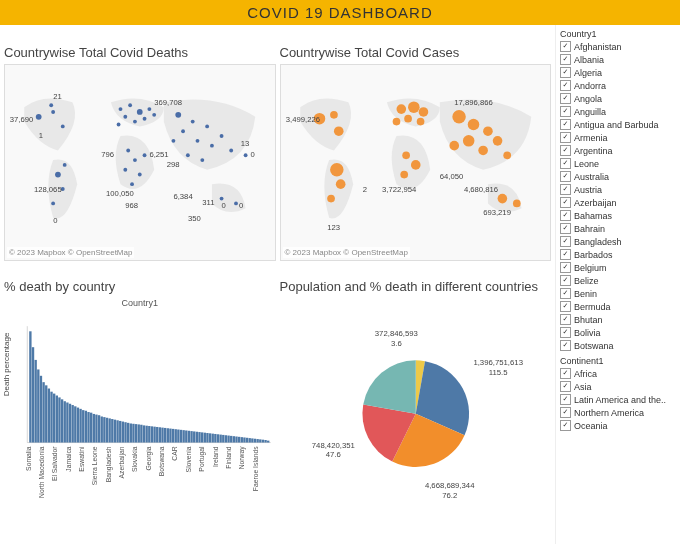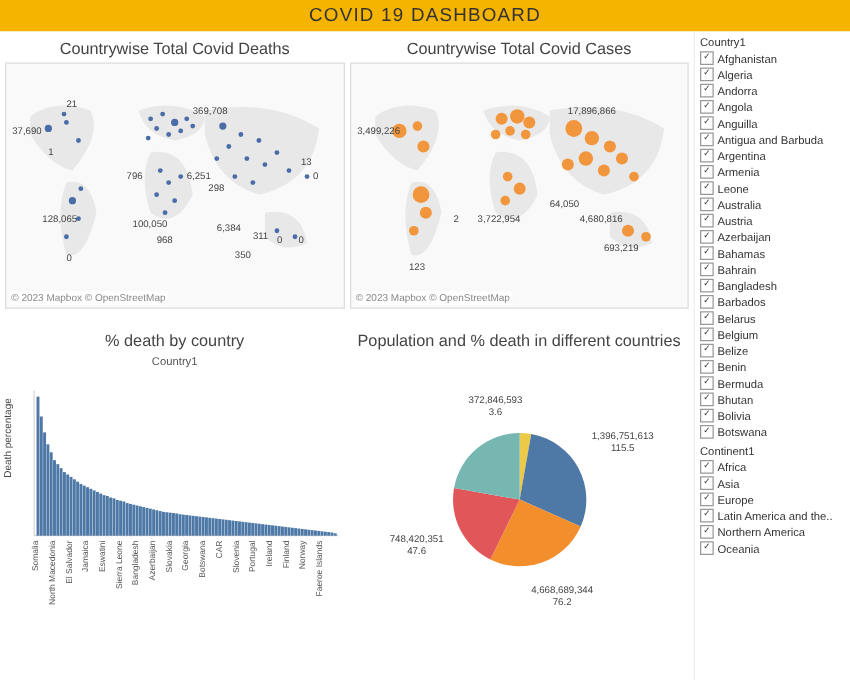--- a/index.html
+++ b/index.html
@@ -28,24 +28,23 @@
   .charts {
     flex: 1;
     display: grid;
     grid-template-columns: 1fr 1fr;
     grid-template-rows: 230px 1fr;
     gap: 4px;
     padding: 4px;
   }
   .panel { position: relative; }
   .panel-title {
-    text-align: center;
     font-size: 13px;
     font-weight: 400;
-    margin: 2px 0 4px 0;
+    margin: 16px 0 4px 0;
     color: #444;
   }
   .map-box {
     border: 1px solid #ddd;
     height: 195px;
     position: relative;
     overflow: hidden;
     background: #f9f9f9;
   }
   .map-box svg { display:block; }
@@ -388,48 +387,52 @@
 
   <div class="filters">
     <div class="filter-title">Country1</div>
     <div id="country-list">
         <div class="filter-item">
           <span class="cb">✓</span>
           <span>Afghanistan</span>
         </div>
         <div class="filter-item">
           <span class="cb">✓</span>
+          <span>Albania</span>
+        </div>
+        <div class="filter-item">
+          <span class="cb">✓</span>
           <span>Algeria</span>
         </div>
         <div class="filter-item">
           <span class="cb">✓</span>
           <span>Andorra</span>
         </div>
         <div class="filter-item">
           <span class="cb">✓</span>
           <span>Angola</span>
         </div>
         <div class="filter-item">
           <span class="cb">✓</span>
           <span>Anguilla</span>
         </div>
         <div class="filter-item">
           <span class="cb">✓</span>
           <span>Antigua and Barbuda</span>
         </div>
         <div class="filter-item">
           <span class="cb">✓</span>
+          <span>Armenia</span>
+        </div>
+        <div class="filter-item">
+          <span class="cb">✓</span>
           <span>Argentina</span>
         </div>
         <div class="filter-item">
           <span class="cb">✓</span>
-          <span>Armenia</span>
-        </div>
-        <div class="filter-item">
-          <span class="cb">✓</span>
           <span>Leone</span>
         </div>
         <div class="filter-item">
           <span class="cb">✓</span>
           <span>Australia</span>
         </div>
         <div class="filter-item">
           <span class="cb">✓</span>
           <span>Austria</span>
         </div>
@@ -445,24 +448,20 @@
           <span class="cb">✓</span>
           <span>Bahrain</span>
         </div>
         <div class="filter-item">
           <span class="cb">✓</span>
           <span>Bangladesh</span>
         </div>
         <div class="filter-item">
           <span class="cb">✓</span>
           <span>Barbados</span>
-        </div>
-        <div class="filter-item">
-          <span class="cb">✓</span>
-          <span>Belarus</span>
         </div>
         <div class="filter-item">
           <span class="cb">✓</span>
           <span>Belgium</span>
         </div>
         <div class="filter-item">
           <span class="cb">✓</span>
           <span>Belize</span>
         </div>
         <div class="filter-item">
@@ -491,24 +490,20 @@
         <div class="filter-item">
           <span class="cb">✓</span>
           <span>Africa</span>
         </div>
         <div class="filter-item">
           <span class="cb">✓</span>
           <span>Asia</span>
         </div>
         <div class="filter-item">
           <span class="cb">✓</span>
-          <span>Europe</span>
-        </div>
-        <div class="filter-item">
-          <span class="cb">✓</span>
           <span>Latin America and the..</span>
         </div>
         <div class="filter-item">
           <span class="cb">✓</span>
           <span>Northern America</span>
         </div>
         <div class="filter-item">
           <span class="cb">✓</span>
           <span>Oceania</span>
         </div>

